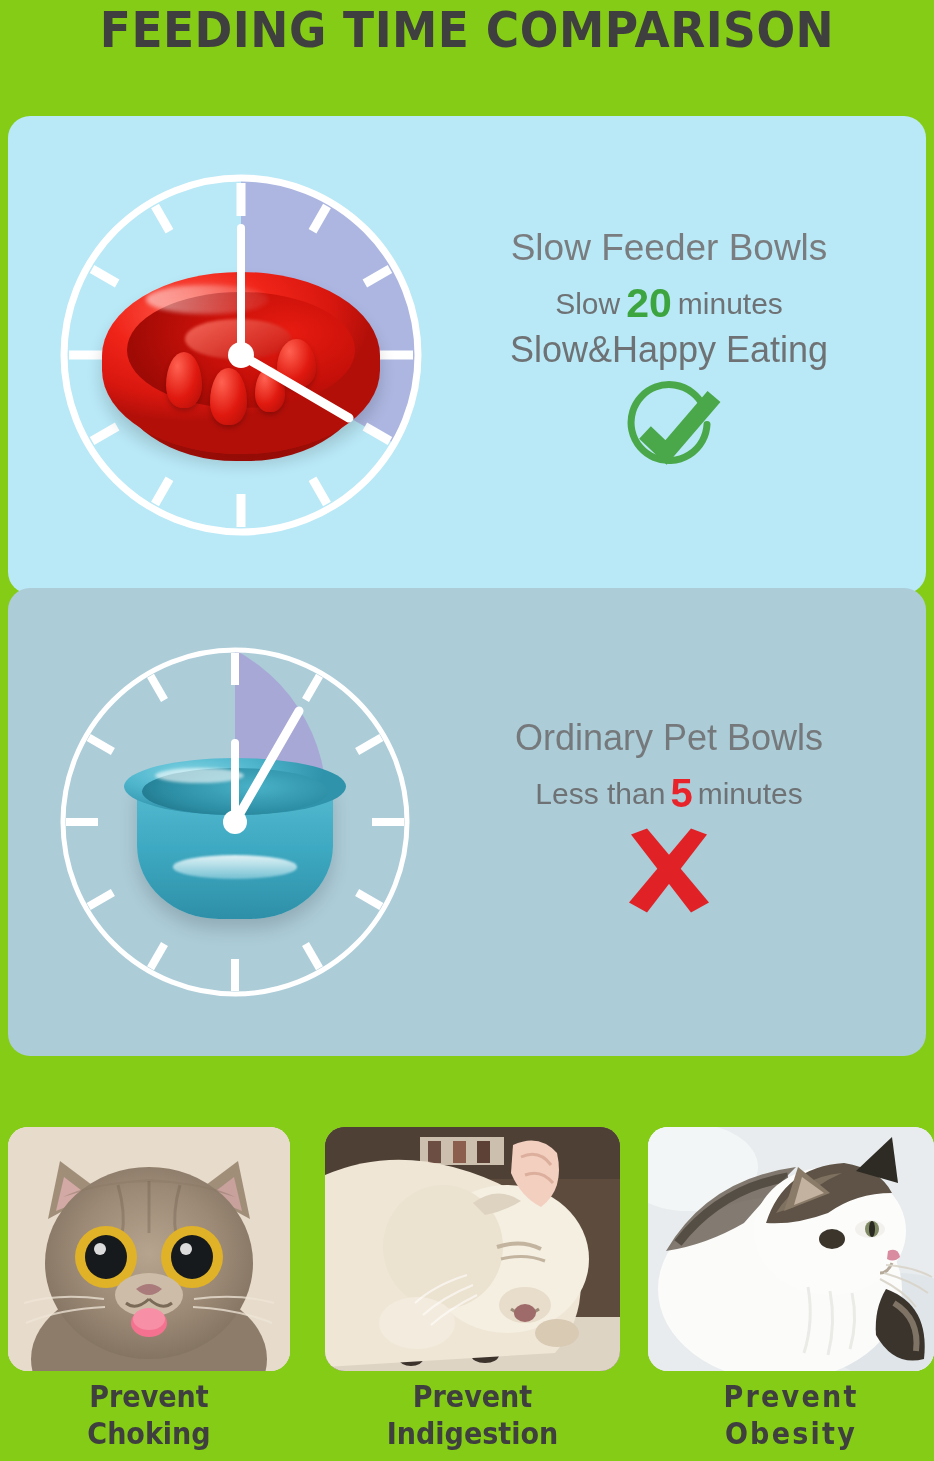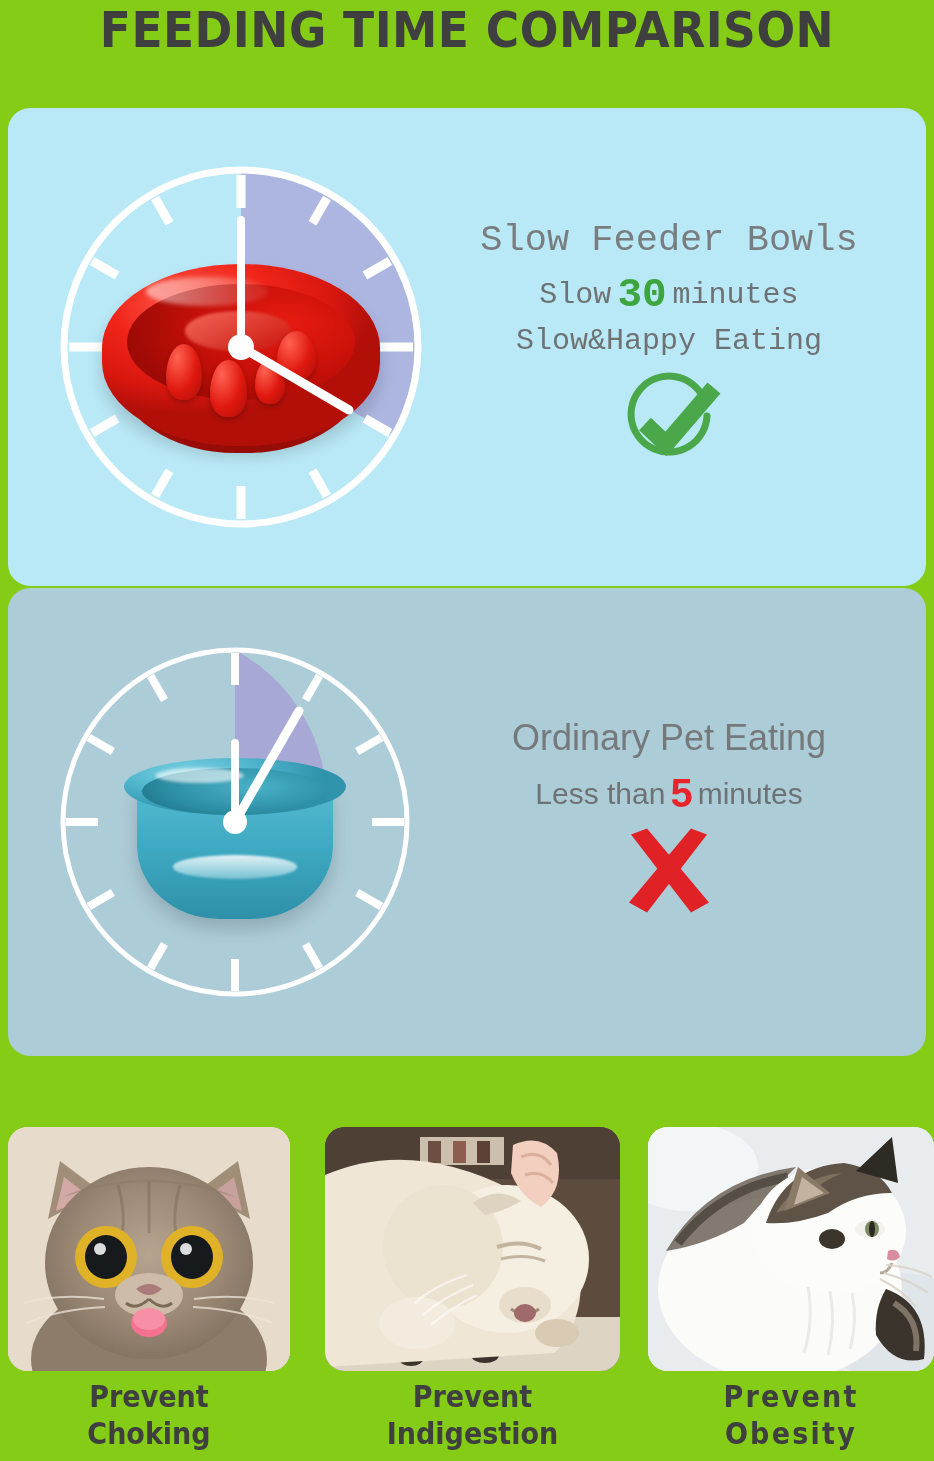--- a/index.html
+++ b/index.html
@@ -38,24 +38,23 @@
 
   
   .panel {
     position: absolute;
     left: 8px;
     width: 918px;
     border-radius: 22px;
     overflow: hidden;
   }
   .panel-slow {
-    top: 108px;
+    top: 116px;
     height: 478px;
     background: #b9e8f6;
-    font-family: Liberation Mono, monospace;
   }
   .panel-ordinary {
     top: 588px;
     height: 468px;
     background: #acccd8;
   }
 
   
   .clock-wrap {
     position: absolute;
@@ -214,21 +213,21 @@
   }
   .num-red {
     font-size: 40px;
     font-weight: 700;
     color: #e8242a;
     vertical-align: -3px;
     padding: 0 5px;
   }
   .line3 {
     margin-top: 8px;
-    font-size: 30px;
+    font-size: 36px;
     line-height: 38px;
     color: #6e7274;
     white-space: nowrap;
   }
   .mark { margin-top: 12px; height: 104px; }
   .mark svg { display: block; margin: 0 auto; }
 
   
   .thumbs {
     position: absolute;
@@ -322,21 +321,21 @@
         <line x1="195" y1="195" x2="195" y2="68" stroke="#ffffff" stroke-width="8" stroke-linecap="round"></line>
         <line x1="195" y1="195" x2="303" y2="258" stroke="#ffffff" stroke-width="9" stroke-linecap="round"></line>
         <circle cx="195" cy="195" r="13" fill="#ffffff"></circle>
       </svg>
     </div>
 
     <div class="panel-text">
       <div class="heading">Slow Feeder Bowls</div>
 
       <div class="line2">
-        <span>Slow</span><span class="num-green">30</span><span>minutes</span>
+        <span>Slow</span><span class="num-green">20</span><span>minutes</span>
       </div>
 
       <div class="line3">Slow&amp;Happy Eating</div>
 
       <div class="mark">
         <svg width="108" height="100" viewBox="0 0 108 100">
           <path d="M88 25 A38 38 0 1 0 92 44" fill="none" stroke="#4aa84a" stroke-width="7" stroke-linecap="round"></path>
           <path d="M30 52 L51 72 L99 16" fill="none" stroke="#4aa84a" stroke-width="17" stroke-linecap="butt" stroke-linejoin="miter"></path>
         </svg>
       </div>
@@ -375,21 +374,21 @@
       </div>
 
       <svg class="clock-svg" viewBox="0 0 378 378">
         <line x1="189" y1="189" x2="189" y2="110" stroke="#ffffff" stroke-width="8" stroke-linecap="round"></line>
         <line x1="189" y1="189" x2="253" y2="78" stroke="#ffffff" stroke-width="9" stroke-linecap="round"></line>
         <circle cx="189" cy="189" r="12" fill="#ffffff"></circle>
       </svg>
     </div>
 
     <div class="panel-text">
-      <div class="heading">Ordinary Pet Eating</div>
+      <div class="heading">Ordinary Pet Bowls</div>
 
       <div class="line2">
         <span>Less than</span><span class="num-red">5</span><span>minutes</span>
       </div>
 
 
       <div class="mark">
         <svg width="104" height="100" viewBox="0 0 104 100">
           <path d="M14 10 L30 4 L92 78 L74 88 Z" fill="#e02226"></path>
           <path d="M90 10 L74 4 L12 78 L30 88 Z" fill="#e02226"></path>

